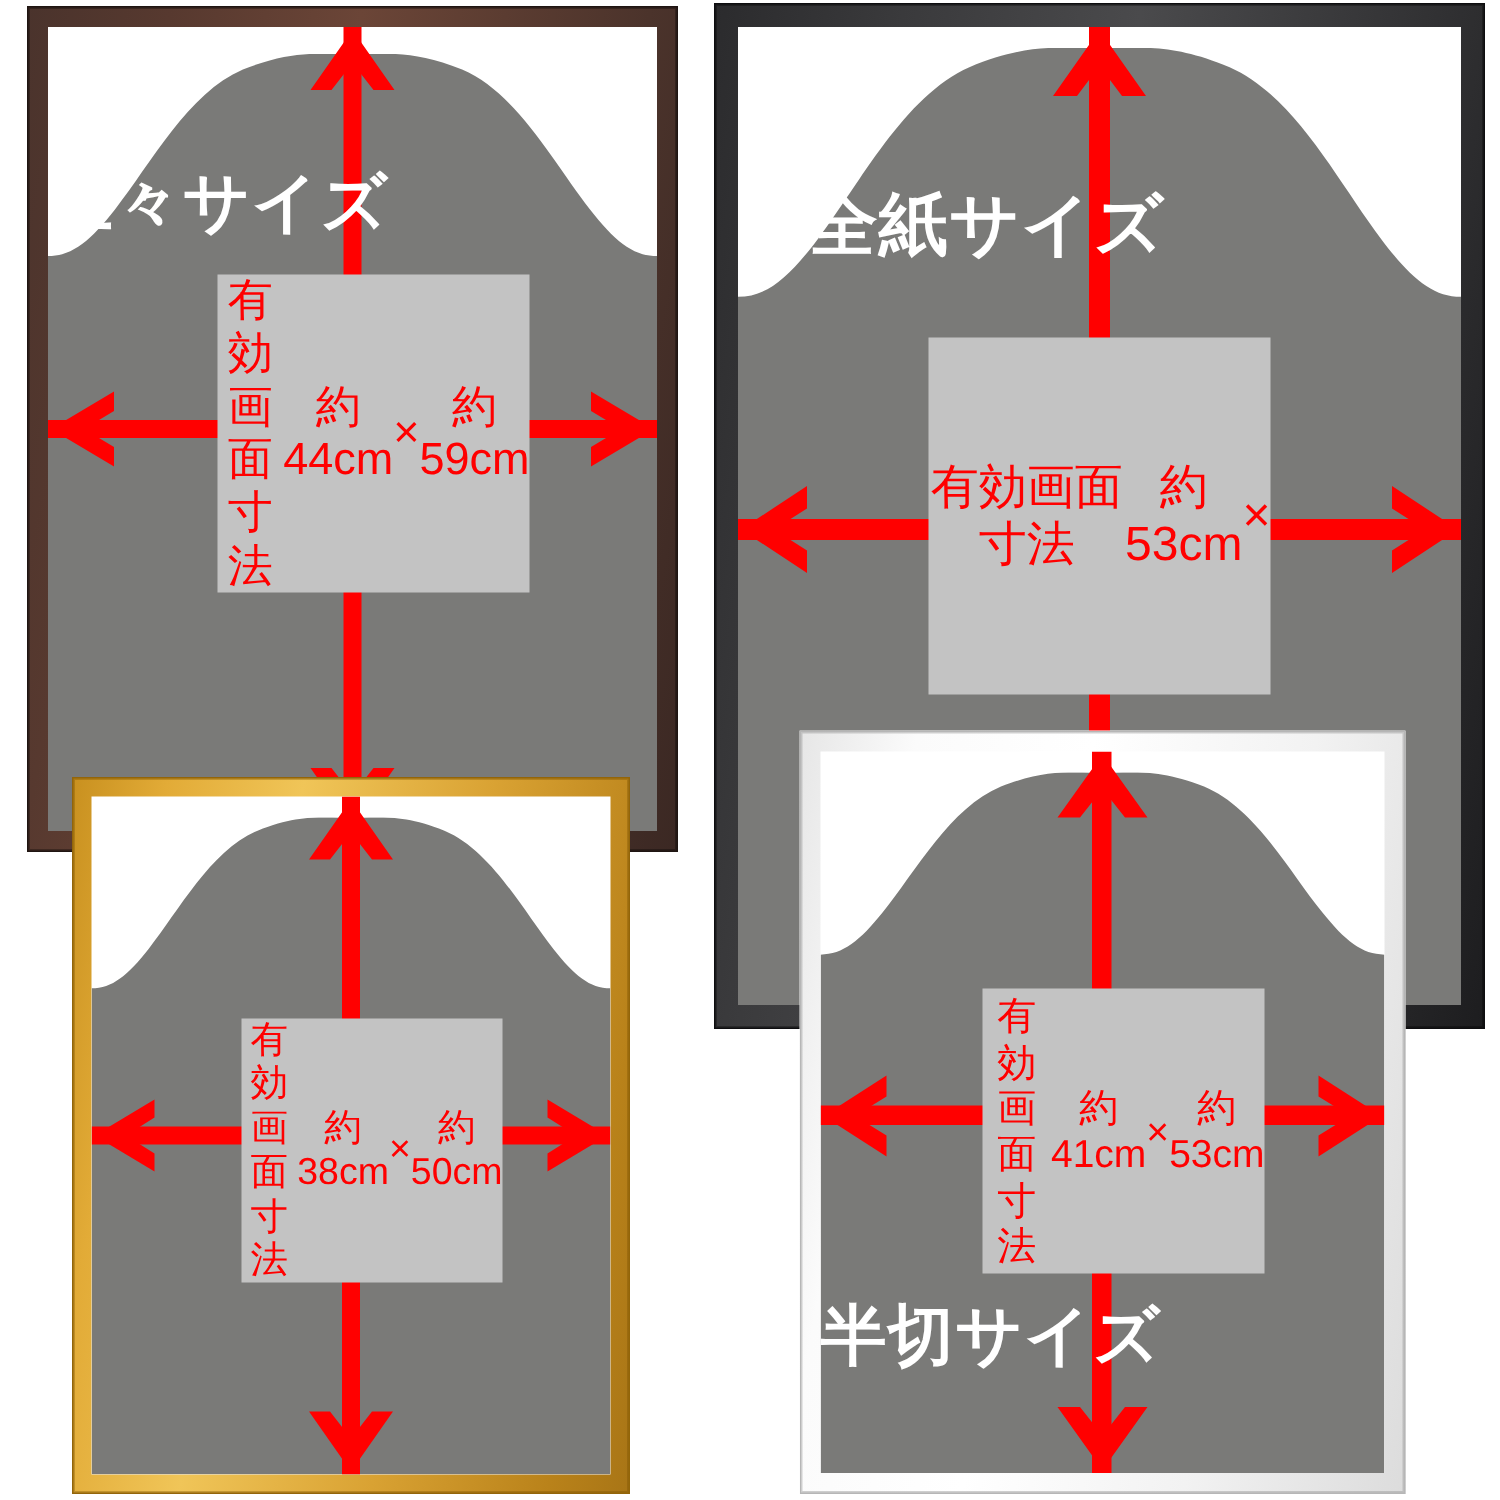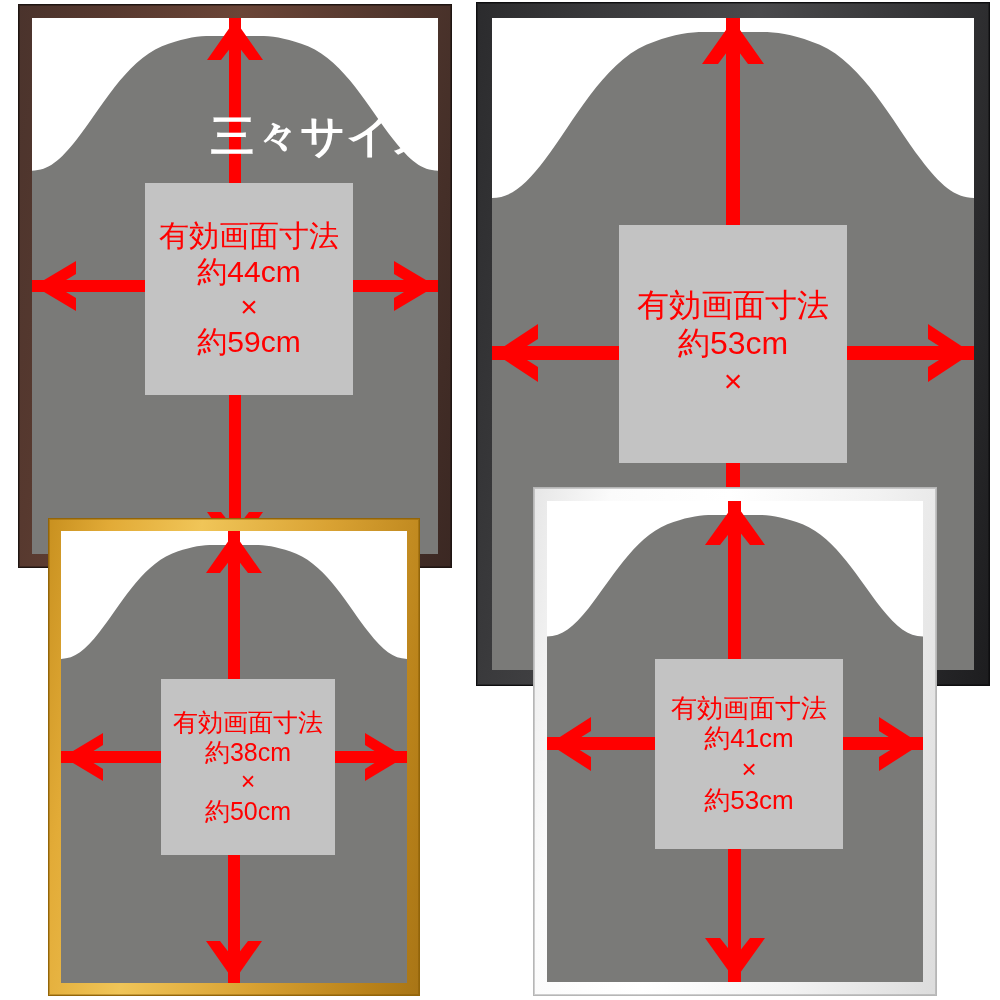--- a/index.html
+++ b/index.html
@@ -48,29 +48,29 @@
   .arrows svg{display:block;width:100%;height:100%;}
 
   
   .size-title{
     position:absolute;
     color:#ffffff;
     font-weight:700;
     white-space:nowrap;
     letter-spacing:.02em;
     line-height:1;
-    text-align:right;
+    text-align:left;
     left:0;right:0;
   }
   .dim-box{
     position:absolute;
     background:#c3c3c3;
     color:#ff0000;
     display:flex;
-    flex-direction:column;
+    flex-direction:row;
     align-items:center;
     justify-content:center;
     line-height:1.18;
     font-weight:400;
     text-align:center;
   }
   .dim-box .cap{font-weight:400;}
   .dim-box .times{letter-spacing:0;}
 </style>
 </head>
@@ -124,20 +124,21 @@
         <svg viewBox="0 0 482 652" preserveAspectRatio="none">
           <rect x="234" y="0" width="14" height="652" fill="#ff0000"></rect>
           <polygon points="241,2 272,46 256,46 241,26 226,46 210,46" fill="#ff0000"></polygon>
           <polygon points="241,650 272,606 256,606 241,626 226,606 210,606" fill="#ff0000"></polygon>
           <rect x="0" y="328" width="482" height="14" fill="#ff0000"></rect>
           <polygon points="2,335 46,306 46,321 24,335 46,349 46,364" fill="#ff0000"></polygon>
           <polygon points="480,335 436,306 436,321 458,335 436,349 436,364" fill="#ff0000"></polygon>
         </svg>
       </div>
 
+      <div class="size-title" style="top:108px;font-size:46px;">大全紙サイズ</div>
 
       <div class="dim-box" style="left:127px;top:207px;width:228px;height:238px;font-size:32px;">
         <div class="cap">有効画面寸法</div>
         <div>約53cm</div>
         <div class="times">×</div>
       </div>
     </div>
   </div>
 
   <div class="frame frame-gold" style="left:48px;top:518px;width:372px;height:478px;padding:13px;">
@@ -183,20 +184,21 @@
         <svg viewBox="0 0 376 481" preserveAspectRatio="none">
           <rect x="181" y="-16" width="13" height="512" fill="#ff0000"></rect>
           <polygon points="188,2 218,44 203,44 188,25 173,44 158,44" fill="#ff0000"></polygon>
           <polygon points="188,479 218,437 203,437 188,456 173,437 158,437" fill="#ff0000"></polygon>
           <rect x="0" y="236" width="376" height="13" fill="#ff0000"></rect>
           <polygon points="2,243 44,216 44,230 23,243 44,256 44,270" fill="#ff0000"></polygon>
           <polygon points="374,243 332,216 332,230 353,243 332,256 332,270" fill="#ff0000"></polygon>
         </svg>
       </div>
 
+      <div class="size-title" style="top:368px;font-size:44px;">半切サイズ</div>
 
       <div class="dim-box" style="left:108px;top:158px;width:188px;height:190px;font-size:26px;">
         <div class="cap">有効画面寸法</div>
         <div>約41cm</div>
         <div class="times">×</div>
         <div>約53cm</div>
       </div>
     </div>
   </div>
 

